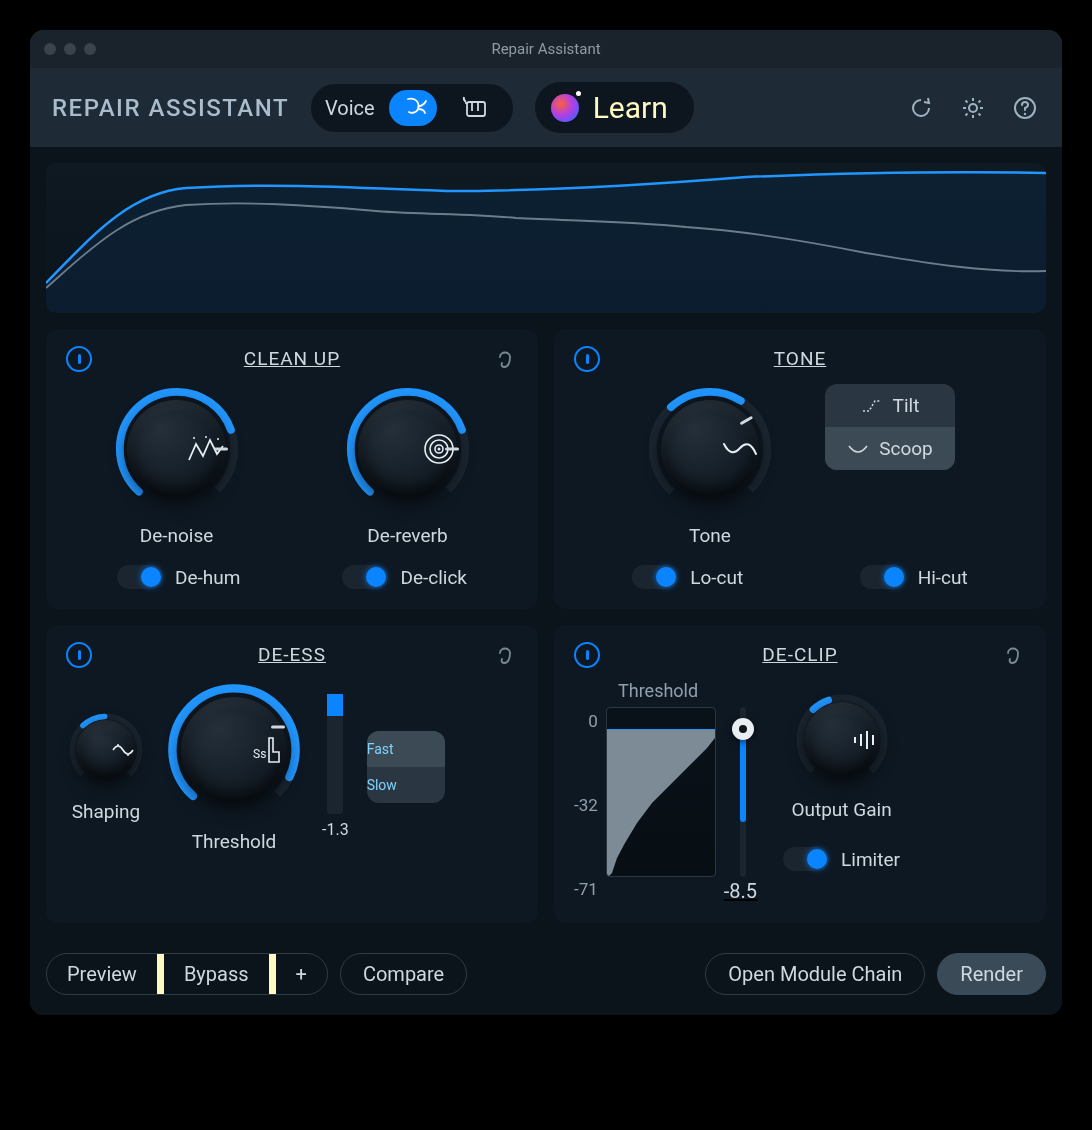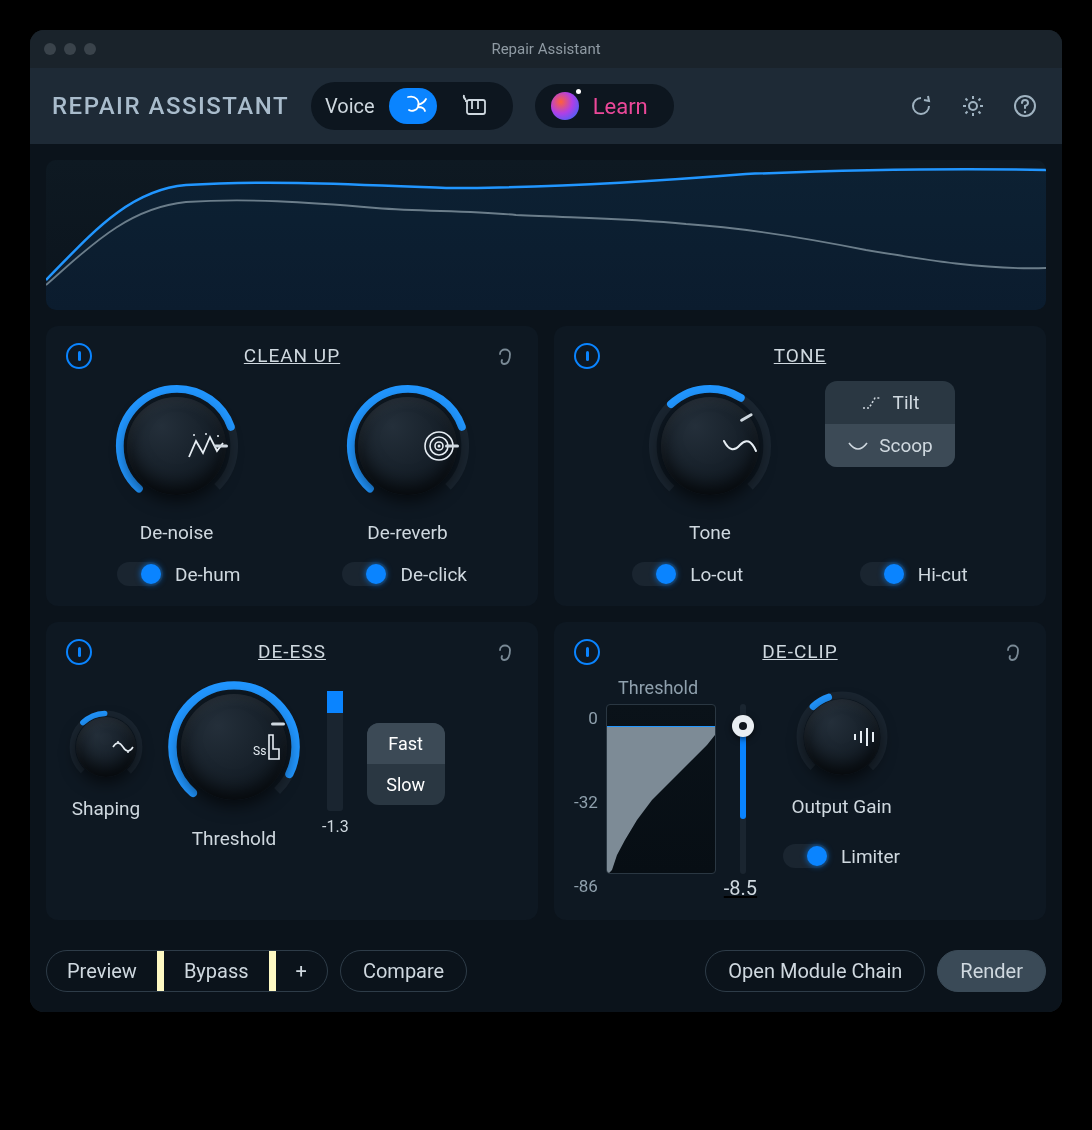--- a/index.html
+++ b/index.html
@@ -27,21 +27,21 @@
   .tb-title{position:absolute;left:0;right:0;text-align:center;color:#8f9aa3;font-size:15px;}
   .toolbar{background:#1e2a36;display:flex;align-items:center;padding:14px 22px;gap:22px;}
   .app-name{color:#a9bccc;font-size:24px;font-weight:500;letter-spacing:1.5px;}
   .mode-pill{background:#0d161f;border-radius:28px;display:flex;align-items:center;padding:6px 14px;gap:14px;}
   .mode-label{color:#cfd8df;font-size:20px;}
   .mode-icon{width:48px;height:36px;border-radius:20px;display:flex;align-items:center;justify-content:center;}
   .mode-icon.active{background:var(--accent);}
   .learn-pill{background:#0d161f;border-radius:28px;display:flex;align-items:center;padding:8px 26px 8px 16px;gap:14px;}
   .learn-orb{width:28px;height:28px;border-radius:50%;background:radial-gradient(circle at 35% 35%,#ff5f3a 0%,#b13fe6 45%,#1b70ff 100%);position:relative;}
   .learn-orb::after{content:"";position:absolute;top:-3px;right:-2px;width:5px;height:5px;border-radius:50%;background:#fff;}
-  .learn-label{color:#ec4899;font-size:22px;}
+  .learn-label{color:#fef9c3;font-size:30px;}
   .spacer{flex:1;}
   .tool-icon{width:30px;height:30px;color:#9fb2c0;display:flex;align-items:center;justify-content:center;cursor:pointer;}
   .content{background:#0b131b;padding:16px;}
   .spectrum{background:linear-gradient(#0e1922,#0b141d);border-radius:10px;height:150px;position:relative;overflow:hidden;margin-bottom:16px;}
   .grid{display:grid;grid-template-columns:1fr 1fr;gap:16px;}
   .card{background:#0e1822;border-radius:12px;padding:18px 20px 20px 20px;position:relative;}
   .card-head{display:flex;align-items:center;justify-content:center;position:relative;margin-bottom:14px;}
   .card-title{color:#cfd8df;font-size:19px;letter-spacing:1px;text-decoration:underline;}
   .power{position:absolute;left:0;width:26px;height:26px;border:2px solid var(--accent);border-radius:50%;display:flex;align-items:center;justify-content:center;cursor:pointer;}
   .power::after{content:"";width:3px;height:10px;background:var(--accent);border-radius:2px;}
@@ -60,21 +60,21 @@
   .switch{width:46px;height:24px;background:#1a2530;border-radius:12px;position:relative;cursor:pointer;}
   .switch .sw-knob{position:absolute;width:20px;height:20px;border-radius:50%;background:var(--accent);top:2px;right:2px;box-shadow:0 0 6px rgba(10,132,255,.8);}
   .toggle-label{color:#cfd8df;font-size:19px;}
   .tone-opts{background:#2a3742;border-radius:12px;overflow:hidden;width:130px;}
   .tone-opt{display:flex;align-items:center;justify-content:center;gap:10px;padding:10px 0;color:#cfd8df;font-size:19px;cursor:pointer;}
   .tone-opt.sel{background:#3c4a56;}
   .deess-body{display:flex;align-items:center;gap:18px;}
   .meter{width:16px;height:120px;background:#1a2530;border-radius:3px;position:relative;}
   .meter-fill{position:absolute;top:0;left:0;right:0;height:22px;background:var(--accent);}
   .speed-opts{background:#2a3742;border-radius:12px;overflow:hidden;width:78px;}
-  .speed-opt{padding:10px 0;text-align:center;color:#ffffff;font-size:18px;cursor:pointer;}
+  .speed-opt{padding:10px 0;color:#7dd3fc;font-size:14px;cursor:pointer;}
   .speed-opt.sel{background:#3c4a56;}
   .value-label{color:#cfd8df;font-size:16px;margin-top:6px;text-align:center;}
   .declip-body{display:flex;align-items:flex-start;gap:26px;}
   .hist-area{display:flex;flex-direction:column;}
   .hist-title{color:#8fa0ad;font-size:18px;margin-bottom:6px;margin-left:44px;}
   .hist-row{display:flex;align-items:stretch;gap:8px;}
   .hist-ticks{display:flex;flex-direction:column;justify-content:space-between;color:#8fa0ad;font-size:17px;text-align:right;padding:4px 0;}
   .hist{width:110px;height:170px;background:linear-gradient(#0a1219,#070e14);border:1px solid #2a3742;border-radius:4px;position:relative;overflow:hidden;}
   .slider-wrap{position:relative;width:20px;height:170px;margin-left:6px;}
   .slider-track{position:absolute;left:50%;transform:translateX(-50%);width:6px;top:0;bottom:0;background:#1a2530;border-radius:3px;}
@@ -343,21 +343,21 @@
               </svg>
           </div>
         </div>
         <div class="declip-body">
           <div class="hist-area">
             <div class="hist-title">Threshold</div>
             <div class="hist-row">
               <div class="hist-ticks">
                 <span>0</span>
                 <span>-32</span>
-                <span>-86</span>
+                <span>-71</span>
               </div>
               <div class="hist">
                 <svg width="110" height="170" viewBox="0 0 110 170" preserveAspectRatio="none">
                   <line x1="0" y1="22" x2="110" y2="22" stroke="#2196ff" stroke-width="2"></line>
                   <path d="M0 22 L110 22 L108 30 L100 40 L85 55 L65 75 L45 95 L30 115 L18 135 L10 150 L5 165 L0 170 Z" fill="#7d8b96"></path>
                 </svg>
               </div>
               <div style="display:flex;flex-direction:column;align-items:center;text-decoration:underline;">
                 <div class="slider-wrap">
                   <div class="slider-track"></div>

